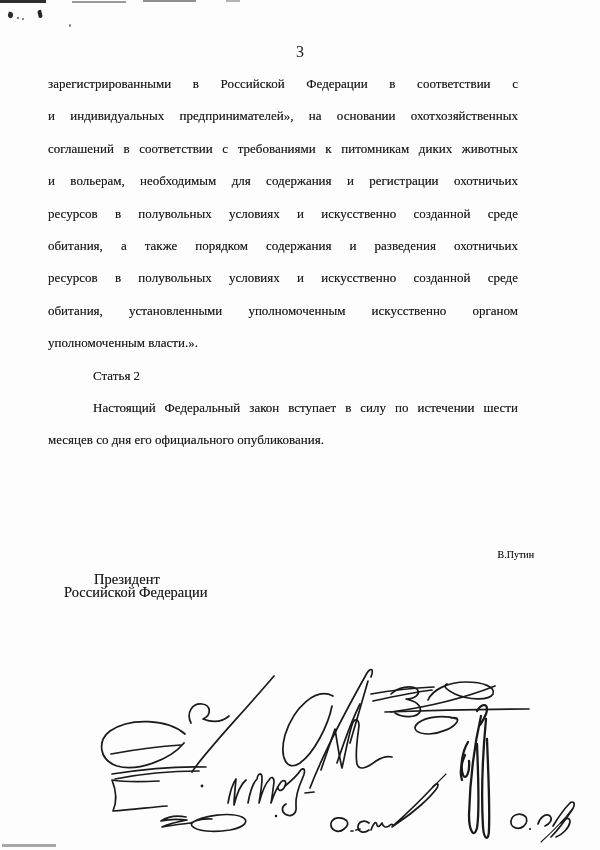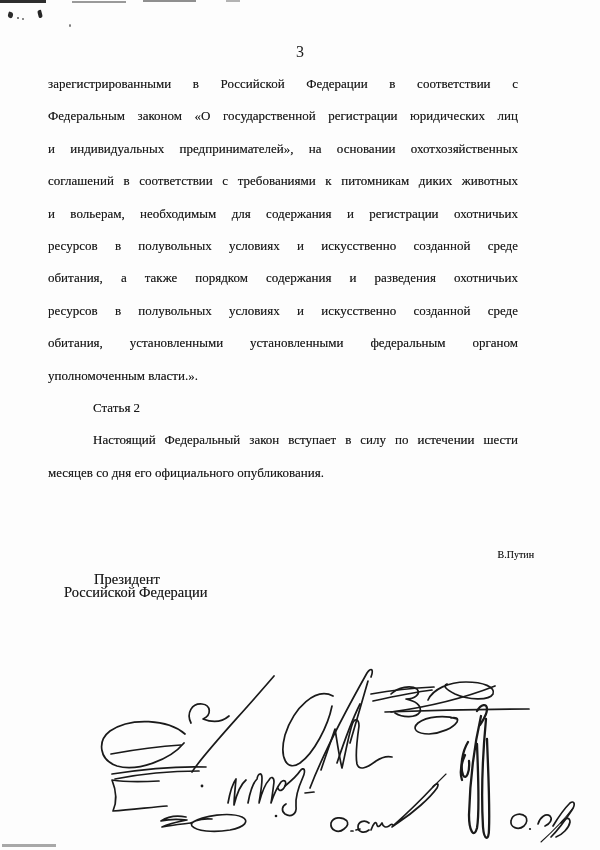--- a/index.html
+++ b/index.html
@@ -69,28 +69,27 @@
   <div class="artifact spk2"></div>
   <div class="artifact spk3"></div>
   <div class="artifact spk4"></div>
   <div class="artifact spk5"></div>
   <div class="artifact segbottom"></div>
 
   <div class="page-number">3</div>
 
   <div class="body-text">
     <div class="line just">зарегистрированными в Российской Федерации в соответствии с</div>
-    <div class="line just">Федеральным законом «О государственной регистрации юридических лиц</div>
     <div class="line just">и индивидуальных предпринимателей», на основании охотхозяйственных</div>
     <div class="line just">соглашений в соответствии с требованиями к питомникам диких животных</div>
     <div class="line just">и вольерам, необходимым для содержания и регистрации охотничьих</div>
     <div class="line just">ресурсов в полувольных условиях и искусственно созданной среде</div>
     <div class="line just">обитания, а также порядком содержания и разведения охотничьих</div>
     <div class="line just">ресурсов в полувольных условиях и искусственно созданной среде</div>
-    <div class="line just">обитания, установленными установленными федеральным органом</div>
+    <div class="line just">обитания, установленными уполномоченным искусственно органом</div>
     <div class="line">уполномоченным власти.».</div>
     <div class="line indent">Статья 2</div>
     <div class="line just indent">Настоящий Федеральный закон вступает в силу по истечении шести</div>
     <div class="line">месяцев со дня его официального опубликования.</div>
   </div>
 
   <div class="sig-office">
     <div class="l1">Президент</div>
     <div class="l2">Российской Федерации</div>
   </div>

